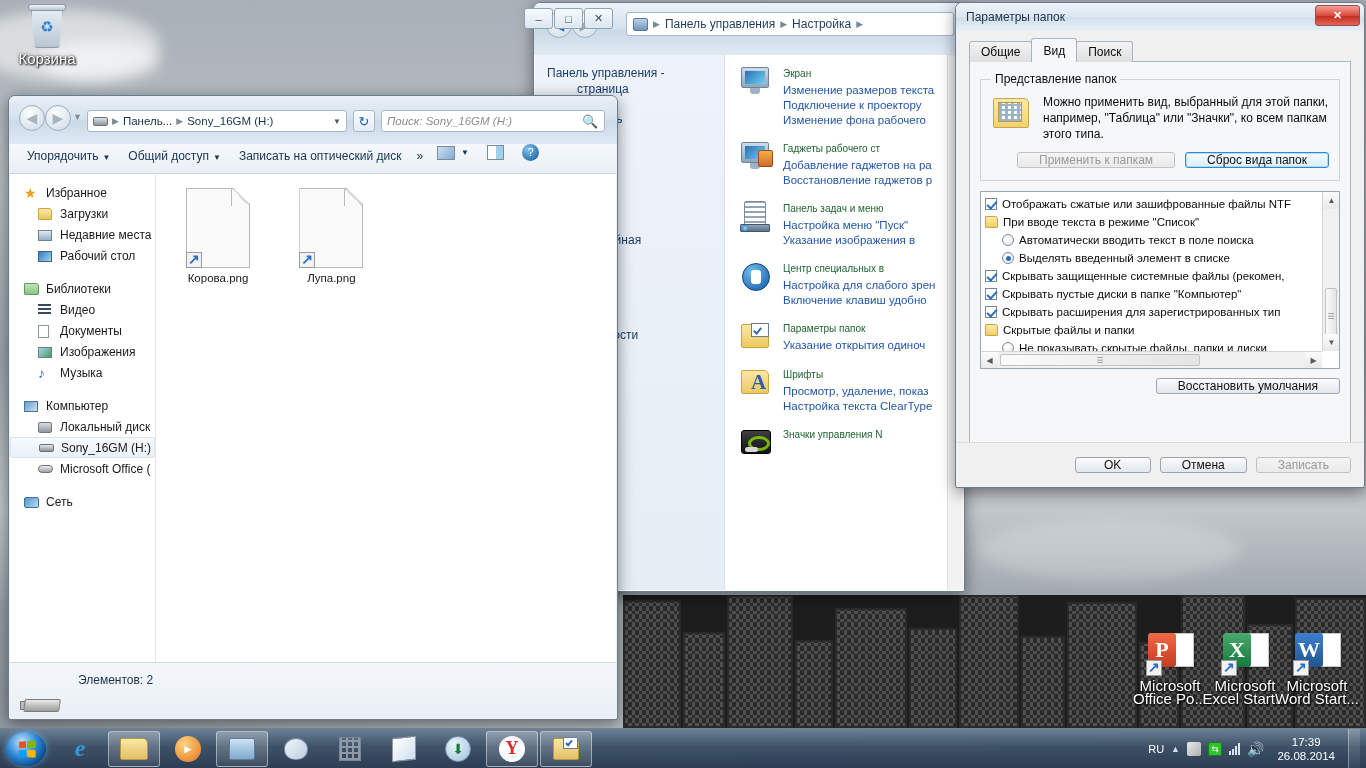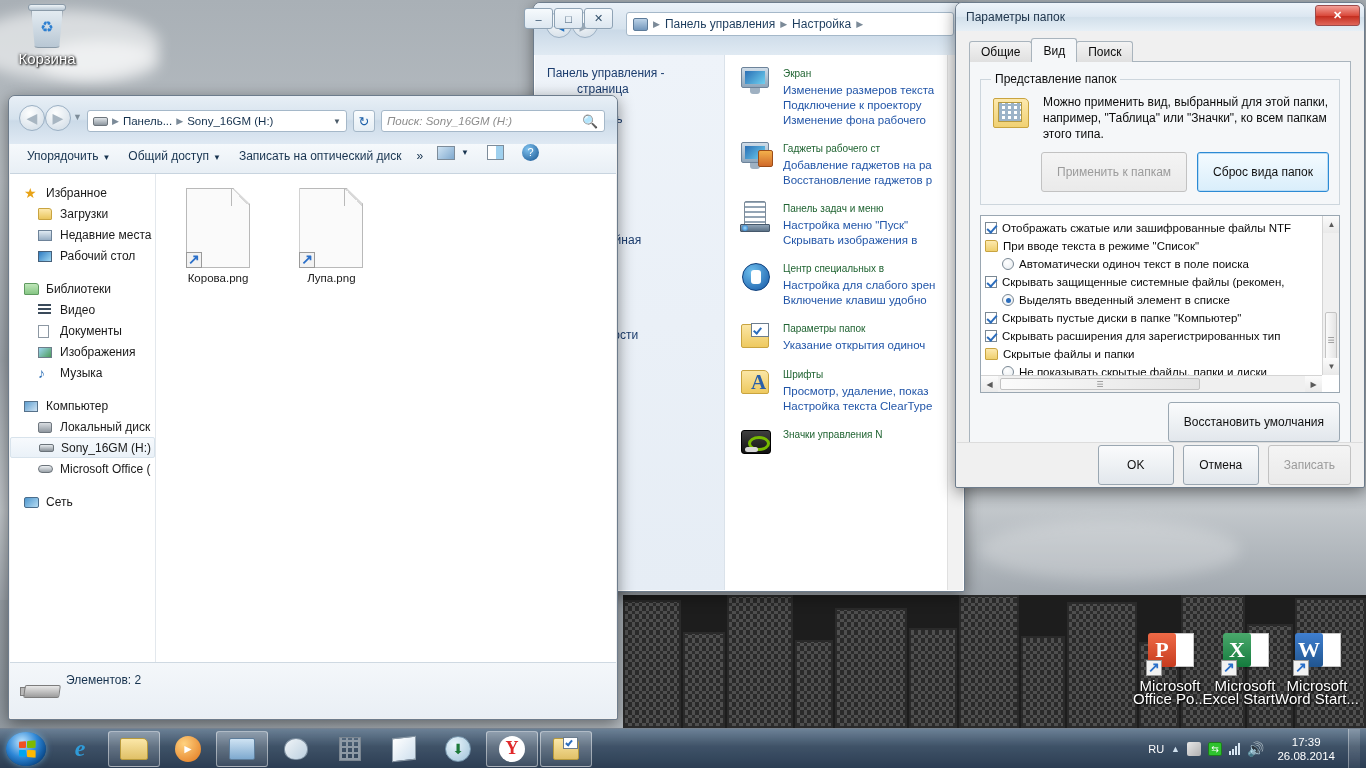--- a/index.html
+++ b/index.html
@@ -138,21 +138,21 @@
   .fitem { width:96px; display:inline-block; vertical-align:top; text-align:center; margin-right:14px;}
   .fpage { width:64px;height:80px;margin:0 auto; position:relative;
     background:#fafafa; border:1px solid #b9b9b9;
     clip-path:polygon(0 0, 74% 0, 100% 20%, 100% 100%, 0 100%); }
   .fpage::after{content:"";position:absolute;right:0;top:0;width:17px;height:17px;
     background:linear-gradient(225deg,#d8d8d8 50%,transparent 50%);border-left:1px solid #b9b9b9;}
   .fwrap{position:relative;width:96px;height:82px;margin:0 auto 2px;}
   .fname { font-size:11.5px; color:#1a1a1a; }
   .ex-status { position:absolute; left:1px; right:1px; bottom:1px; height:56px;
     background:linear-gradient(180deg,#f4f7fa,#e9eff5); border-top:1px solid #cfd9e2;
-    display:flex; align-items:center; padding:0 10px; }
+    display:flex; align-items:flex-end; padding:0 10px; gap:12px; }
   .usb { width:46px;height:26px; position:relative; }
   .usb-body{position:absolute;left:4px;top:7px;width:36px;height:13px;border-radius:2px;
     background:linear-gradient(180deg,#e8e8e8,#9c9c9c);border:1px solid #7c7c7c;transform:skewX(-8deg);}
   .usb-cap{position:absolute;left:0;top:9px;width:10px;height:9px;background:#b9b9b9;border:1px solid #7c7c7c;}
   .st-txt { font-size:12px; color:#16324e; align-self:flex-start; margin-top:10px;}
 
   
   #dlg { left:955px; top:2px; width:410px; height:486px; border-radius:7px 7px 2px 2px;
     background:#f0f0f0; }
   #dlg .dlg-title { height:28px; border-radius:6px 6px 0 0; position:relative;
@@ -169,23 +169,23 @@
   fieldset.grp legend { font-size:12px; color:#0b0b0b; padding:0 4px; }
   .grp-row { display:flex; gap:10px; }
   .fo-ico { width:42px;height:42px;flex:0 0 42px; position:relative; }
   .fo-fold{position:absolute;left:2px;top:4px;width:36px;height:30px;border-radius:2px 5px 2px 2px;
     background:linear-gradient(180deg,#fde9ae,#f0d173);border:1px solid #c9a440;}
   .fo-grid{position:absolute;left:7px;top:8px;width:24px;height:20px;background:#fff;border:1px solid #b79a3f;
     background-image:repeating-linear-gradient(90deg,#9cb3c8 0 3px,transparent 3px 6px),
                      repeating-linear-gradient(0deg,#9cb3c8 0 2px,transparent 2px 5px);}
   .grp-desc { font-size:12px; color:#0b0b0b; line-height:16px; }
   .btnrow { display:flex; gap:10px; justify-content:flex-end; margin-top:10px; }
-  .btn { min-width:118px; height:40px; font-size:12px; border:1px solid #9aa7b2; border-radius:3px;
+  .btn { min-width:118px; height:16px; font-size:12px; border:1px solid #9aa7b2; border-radius:3px;
     background:linear-gradient(180deg,#fafbfc,#e2e7ec); color:#111; display:flex; align-items:center;
-    justify-content:center; padding:0 15px; white-space:nowrap; }
+    justify-content:center; padding:0 21px; white-space:nowrap; }
   .btn.disabled { color:#9b9b9b; background:linear-gradient(180deg,#f4f4f4,#eaeaea); border-color:#c2c2c2;}
   .btn.focus { border:1px solid #2c8ad4; box-shadow:0 0 0 1px #b9dcf5 inset;
     background:linear-gradient(180deg,#f4fbff,#d9eefb); }
   .adv-label { font-size:12px; color:#0b0b0b; margin:2px 0 4px; }
   .listbox { border:1px solid #9aa7b2; background:#fff; height:178px; position:relative; overflow:hidden; }
   .lb-inner { position:absolute; left:0; top:0; right:17px; bottom:17px; padding:3px 0 0 4px; overflow:hidden;}
   .lrow { display:flex; align-items:center; gap:5px; height:18px; font-size:11.5px; color:#0b0b0b;
     white-space:nowrap; }
   .lrow.ind1 { padding-left:17px; }
   .cb { width:12px;height:12px;flex:0 0 12px; border:1px solid #7a8894; background:#fff; position:relative;}
@@ -364,21 +364,21 @@
       <div class="cp-entry">
         <div class="cp-ico">
           <div style="position:absolute;left:5px;top:1px;width:22px;height:28px;background:linear-gradient(180deg,#f4f7fa,#c8d3dd);border:1px solid #7d8c9a;border-radius:2px;
             background-image:repeating-linear-gradient(0deg,#94a5b5 0 2px,transparent 2px 5px);"></div>
           <div style="position:absolute;left:1px;top:24px;width:30px;height:8px;background:linear-gradient(180deg,#8fa3b6,#5b7186);border:1px solid #45586b;border-radius:1px;"></div>
           <div style="position:absolute;left:3px;top:25px;width:6px;height:6px;border-radius:50%;background:radial-gradient(circle,#9fdcff,#1d6fc0);"></div>
         </div>
         <div class="cp-txt">
           <div class="cp-title">Панель задач и меню</div>
           <div class="cp-link">Настройка меню "Пуск"</div>
-          <div class="cp-link">Скрывать изображения в </div>
+          <div class="cp-link">Указание изображения в </div>
         </div>
       </div>
 
       <div class="cp-entry">
         <div class="cp-ico">
           <div class="acc-circ"></div>
           <div style="position:absolute;left:12px;top:10px;width:10px;height:14px;background:#fff;border-radius:3px;"></div>
         </div>
         <div class="cp-txt">
           <div class="cp-title">Центр специальных в</div>
@@ -627,29 +627,29 @@
           <div class="lrow">
             <span class="cb on"></span>
             <span>Отображать сжатые или зашифрованные файлы NTF</span>
           </div>
           <div class="lrow">
             <span class="lfold"></span>
             <span>При вводе текста в режиме "Список"</span>
           </div>
           <div class="lrow ind1">
             <span class="rb"></span>
-            <span>Автоматически одиноч текст в поле поиска</span>
+            <span>Автоматически вводить текст в поле поиска</span>
+          </div>
+          <div class="lrow ind1">
+            <span class="rb on"></span>
+            <span>Выделять введенный элемент в списке</span>
           </div>
           <div class="lrow">
             <span class="cb on"></span>
             <span>Скрывать защищенные системные файлы (рекомен,</span>
-          </div>
-          <div class="lrow ind1">
-            <span class="rb on"></span>
-            <span>Выделять введенный элемент в списке</span>
           </div>
           <div class="lrow">
             <span class="cb on"></span>
             <span>Скрывать пустые диски в папке "Компьютер"</span>
           </div>
           <div class="lrow">
             <span class="cb on"></span>
             <span>Скрывать расширения для зарегистрированных тип</span>
           </div>
           <div class="lrow">

